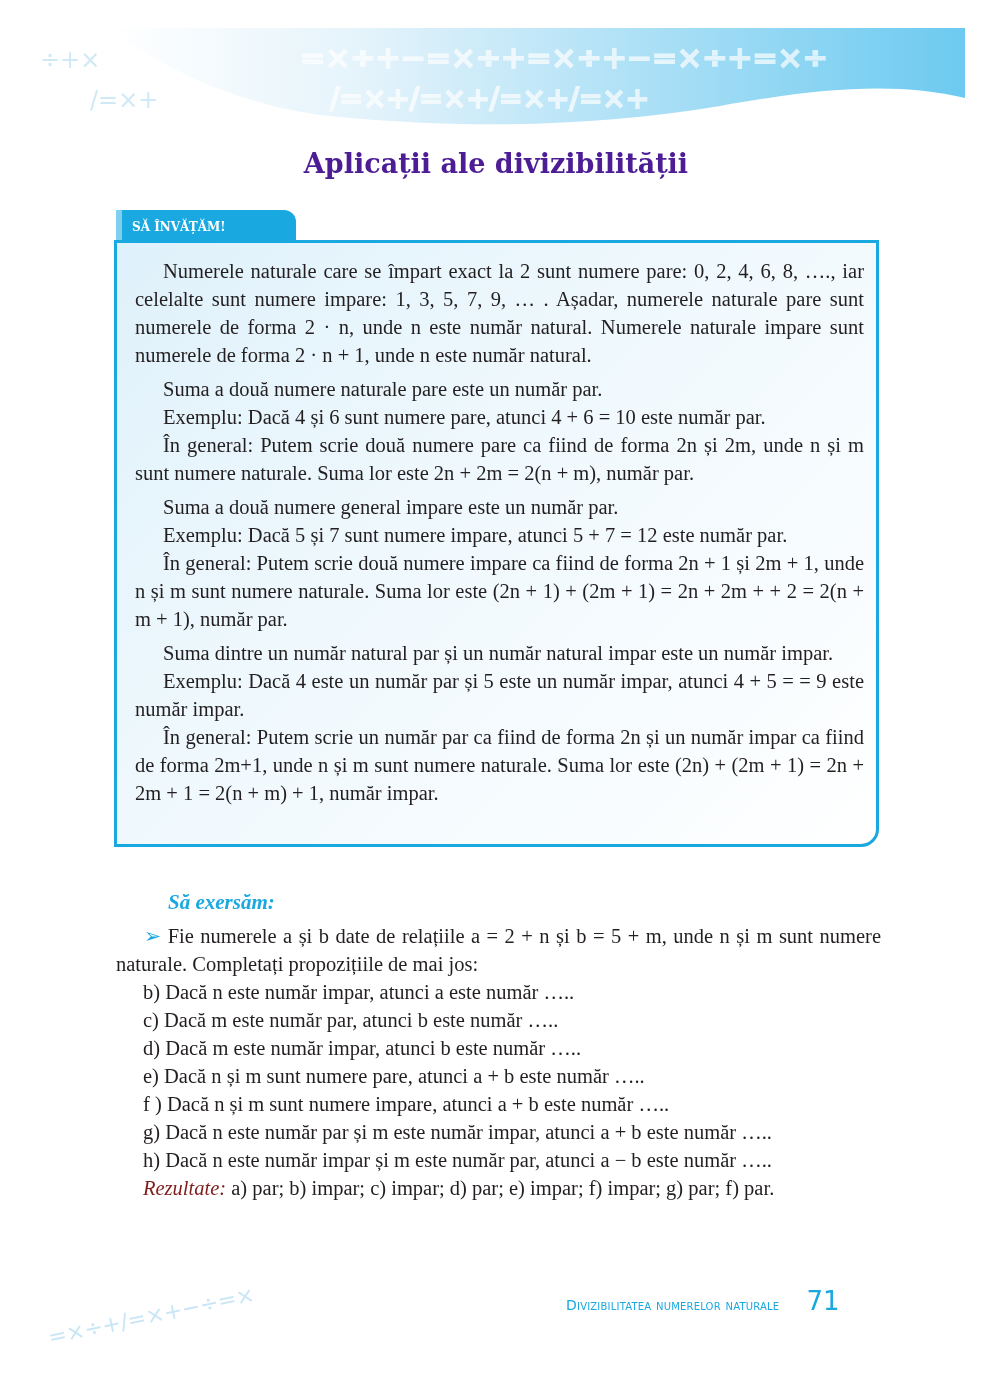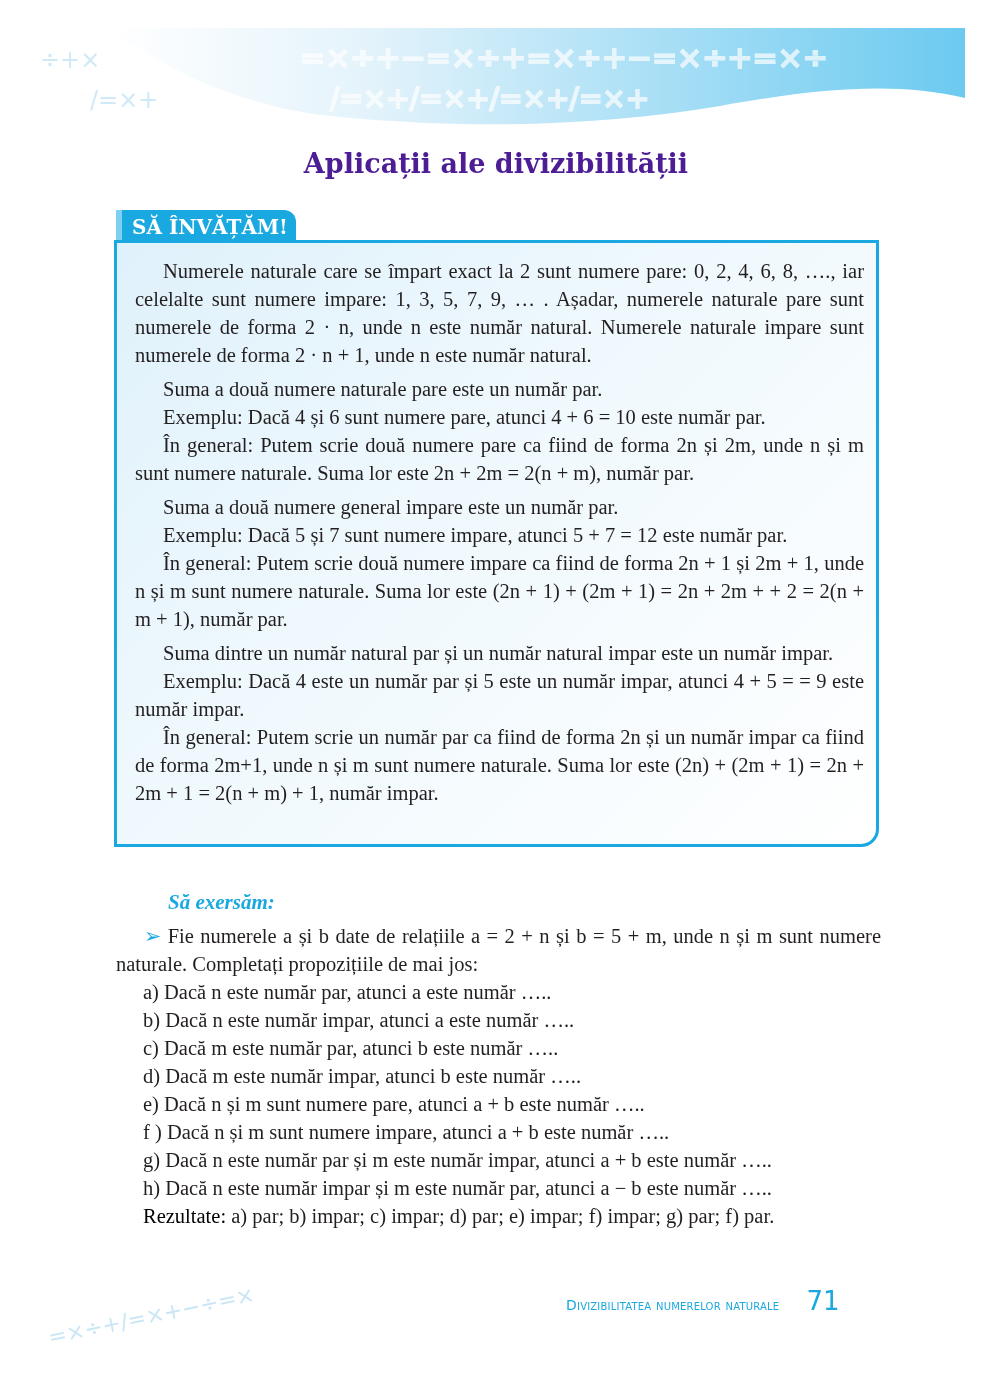--- a/index.html
+++ b/index.html
@@ -3,37 +3,37 @@
 <meta charset="utf-8">
 <style>
   html,body{margin:0;padding:0;}
   body{width:992px;height:1389px;background:#fff;position:relative;overflow:hidden;
        font-family:"Liberation Serif","DejaVu Serif",serif;color:#231f20;}
   .banner{position:absolute;left:0;top:28px;width:965px;height:110px;}
   .title{position:absolute;top:128px;left:0;width:992px;text-align:center;
          font-family:"DejaVu Serif",serif;font-weight:bold;font-size:27px;color:#4c1d95;margin-top:20px;}
   .tab{position:absolute;left:116px;top:210px;width:180px;height:32px;background:#1aa8e0;
        border-radius:0 12px 0 0;color:#fff;font-weight:bold;font-family:"DejaVu Serif",serif;
-       font-size:20px;line-height:34px;padding-left:16px;box-sizing:border-box;}
+       font-size:12px;line-height:34px;padding-left:16px;box-sizing:border-box;}
   .tab::before{content:"";position:absolute;left:0;top:0;width:6px;height:32px;background:#7fd0f0;}
   .box{position:absolute;left:114px;top:240px;width:765px;height:607px;box-sizing:border-box;
        border:3px solid #1aa8e0;border-radius:0 0 18px 0;
        background:linear-gradient(135deg,#dff1fb 0%,#eef8fd 40%,#ffffff 100%);
        padding:14px 12px 0 18px;font-size:20.5px;line-height:28px;}
   .box p{margin:0;text-align:justify;}
   .box p.ind{text-indent:28px;}
   .box .gap{margin-top:6px;}
   .section{position:absolute;left:116px;top:888px;width:765px;font-size:20.5px;line-height:28px;}
   .sec-title{color:#1aa8e0;font-weight:bold;font-style:italic;font-size:21px;padding-left:4px;margin-left:48px;}
   .intro{text-indent:28px;margin:6px 0 0 0;text-align:justify;}
   .arrow{color:#1aa8e0;}
   .items{margin:0;padding:0;list-style:none;}
   .items li{padding-left:27px;}
   .res{padding-left:27px;}
-  .res .lbl{color:#000000;}
+  .res .lbl{color:#7f1d1d;font-style:italic;}
   .footer{position:absolute;top:1286px;left:566px;font-family:"DejaVu Sans",sans-serif;color:#1aa8e0;}
   .footer .ftxt{font-size:14px;letter-spacing:0.2px;}
   .footer .pg{font-size:26px;margin-left:22px;}
   .deco{position:absolute;left:50px;top:1275px;width:400px;height:90px;}
 </style>
 </head>
 <body>
 
 <svg class="banner" viewBox="0 0 965 110" preserveAspectRatio="none">
   <defs>
@@ -66,21 +66,20 @@
   <p class="ind">În general: Putem scrie două numere impare ca fiind de forma 2n + 1 și 2m + 1, unde n și m sunt numere naturale. Suma lor este (2n + 1) + (2m + 1) = 2n + 2m + + 2 = 2(n + m + 1), număr par.</p>
   <p class="ind gap">Suma dintre un număr natural par și un număr natural impar este un număr impar.</p>
   <p class="ind">Exemplu: Dacă 4 este un număr par și 5 este un număr impar, atunci 4 + 5 = = 9 este număr impar.</p>
   <p class="ind">În general: Putem scrie un număr par ca fiind de forma 2n și un număr impar ca fiind de forma 2m+1, unde n și m sunt numere naturale. Suma lor este (2n) + (2m + 1) = 2n + 2m + 1 = 2(n + m) + 1, număr impar.</p>
 </div>
 
 <div class="section">
   <div class="sec-title">Să exersăm:</div>
   <p class="intro"><span class="arrow">➢ </span><span>Fie numerele a și b date de relațiile a = 2 + n și b = 5 + m, unde n și m sunt numere naturale. Completați propozițiile de mai jos:</span></p>
   <ul class="items">
-    <li>a) Dacă n este număr par, atunci a este număr …..</li>
     <li>b) Dacă n este număr impar, atunci a este număr …..</li>
     <li>c) Dacă m este număr par, atunci b este număr …..</li>
     <li>d) Dacă m este număr impar, atunci b este număr …..</li>
     <li>e) Dacă n și m sunt numere pare, atunci a + b este număr …..</li>
     <li>f ) Dacă n și m sunt numere impare, atunci a + b este număr …..</li>
     <li>g) Dacă n este număr par și m este număr impar, atunci a + b este număr …..</li>
     <li>h) Dacă n este număr impar și m este număr par, atunci a − b este număr …..</li>
   </ul>
   <div class="res">
     <span class="lbl">Rezultate:</span>

